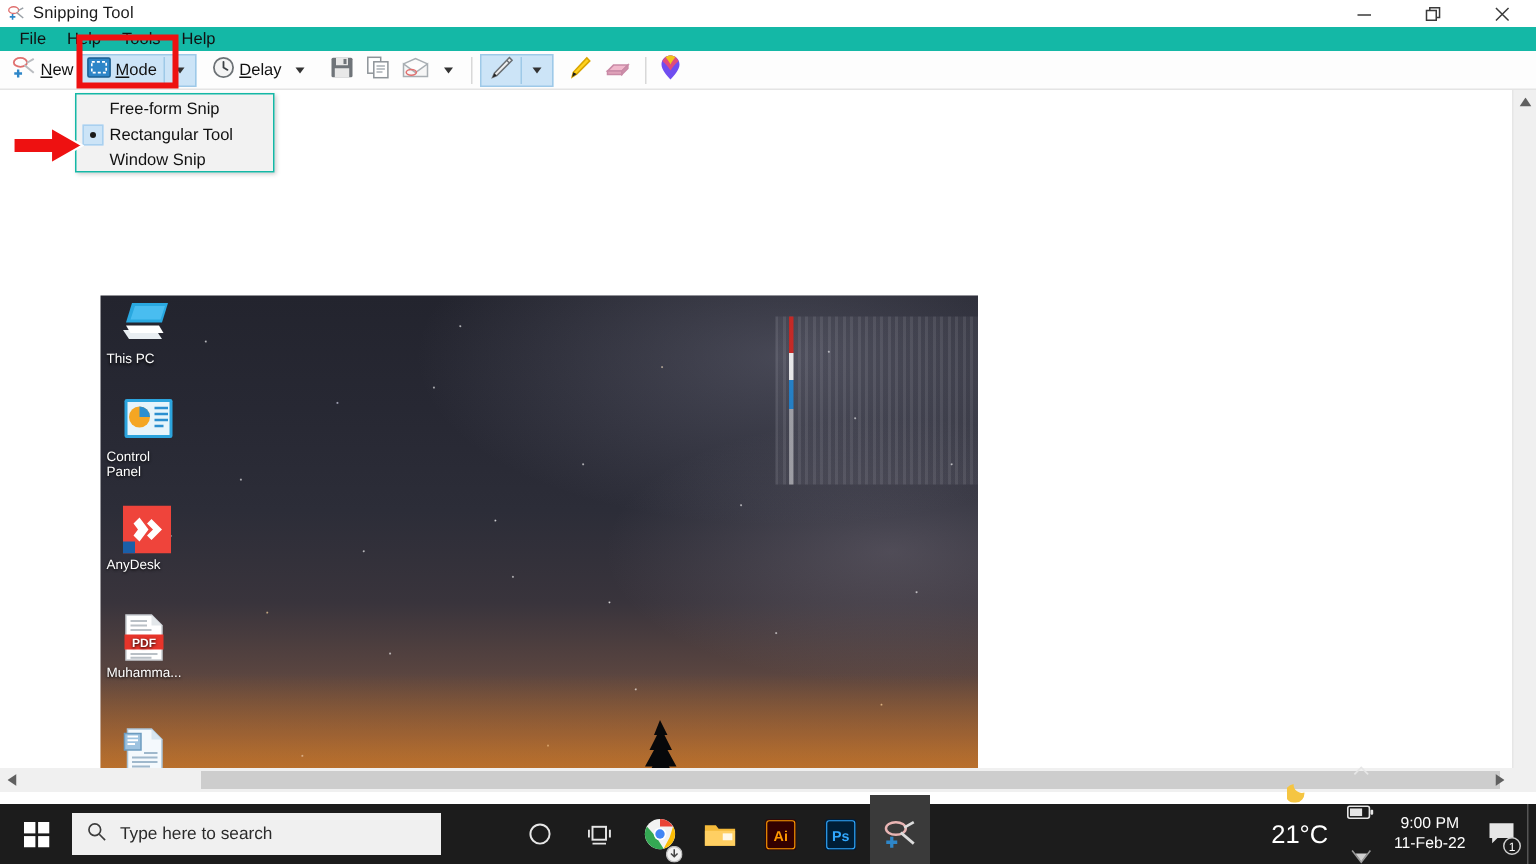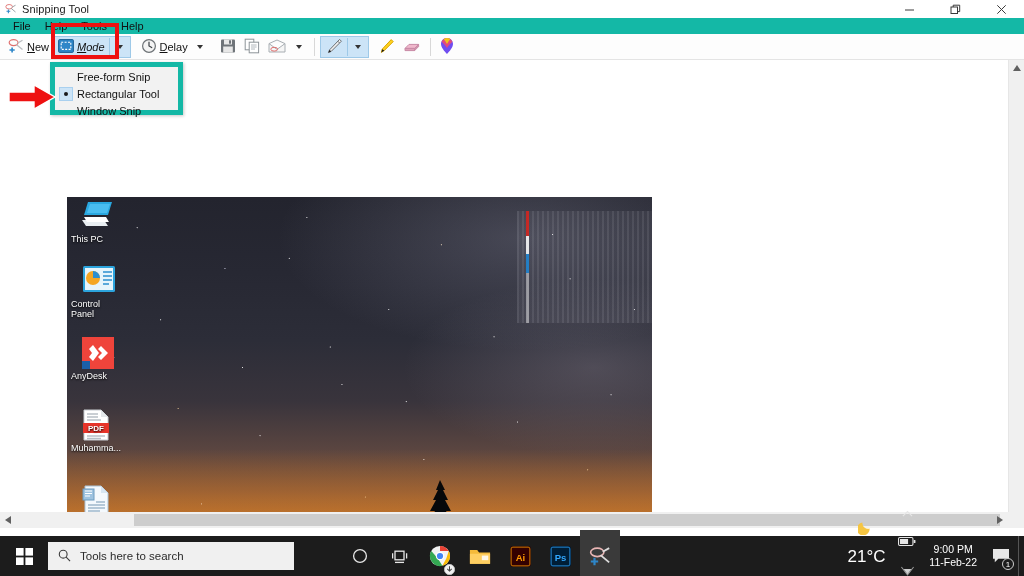--- a/index.html
+++ b/index.html
@@ -36,21 +36,21 @@
   .toolbar{
     position:absolute; left:0; top:34px; width:1024px; height:26px;
     background:#fdfdfd; display:flex; align-items:center; padding-left:4px;
     border-bottom:1px solid #e4e4e4;
   }
   .tb-item{ height:22px; display:flex;align-items:center; padding:0 4px; gap:3px; border-radius:1px;}
   .tb-item .lbl{ font-size:11px; color:#111; }
   .tb-item .lbl u{ text-decoration:underline;}
   .tb-split{ background:#cce4f7; border:1px solid #9ec9e8; height:22px;
              display:flex;align-items:center;}
-  .tb-split .part{ display:flex;align-items:center;padding:0 4px;gap:3px;height:20px;font-style:italic;}
+  .tb-split .part{ display:flex;align-items:center;padding:0 4px;gap:3px;height:20px;}
   .tb-split .divider{ width:1px;height:18px;background:#9ec9e8;}
   .caret{ width:0;height:0;border-left:3px solid transparent;border-right:3px solid transparent;
           border-top:4px solid #333; margin:0 3px;}
   .sep{ width:1px; height:18px; background:#d8d8d8; margin:0 5px;}
 
   
   .ico{ display:inline-block; vertical-align:middle; }
 
   
   .canvas{
@@ -142,21 +142,21 @@
   
   .redbox{
     position:absolute; left:51px; top:23px; width:68px; height:36px;
     border:4px solid #ee1111; pointer-events:none;
   }
   .redarrow{ position:absolute; left:8px; top:84px; width:48px; height:26px;}
 
   
   .dropdown{
     position:absolute; left:50px; top:62px; width:133px; height:53px;
-    background:#f2f2f2; border:5px solid #14b8a6;
+    background:#f2f2f2; border:1px solid #14b8a6;
     box-shadow:1px 1px 3px rgba(0,0,0,.22);
   }
   .dd-item{ height:17px; display:flex; align-items:center; font-size:11px; color:#111; }
   .dd-item .bullet-cell{ width:22px; display:flex;align-items:center;justify-content:center;}
   .dd-item .dot{ width:14px;height:14px;background:#cce4f7;border:1px solid #a9d0ef;
                  display:flex;align-items:center;justify-content:center;}
   .dd-item .dot i{ width:4px;height:4px;border-radius:50%;background:#1a1a1a;display:block;}
 
   
   .taskbar{
@@ -491,21 +491,21 @@
       </svg>
     </div>
 
     <div class="searchbox">
       <span>
         <svg width="13" height="13" viewBox="0 0 14 14">
           <circle cx="5.6" cy="5.6" r="4.2" fill="none" stroke="#3c3c3c" stroke-width="1.2"></circle>
           <path d="M8.8 8.8 L13 13" stroke="#3c3c3c" stroke-width="1.2"></path>
         </svg>
       </span>
-      <span title="Type here to search">Tools here to search</span>
+      <span title="Type here to search">Type here to search</span>
     </div>
 
     <div class="tb-tasks">
       <div class="tsk">
         <svg width="16" height="16" viewBox="0 0 16 16">
           <circle cx="8" cy="8" r="6.4" fill="none" stroke="#e6e6e6" stroke-width="1.3"></circle>
         </svg>
       </div>
       <div class="tsk">
         <svg width="17" height="15" viewBox="0 0 17 15">

